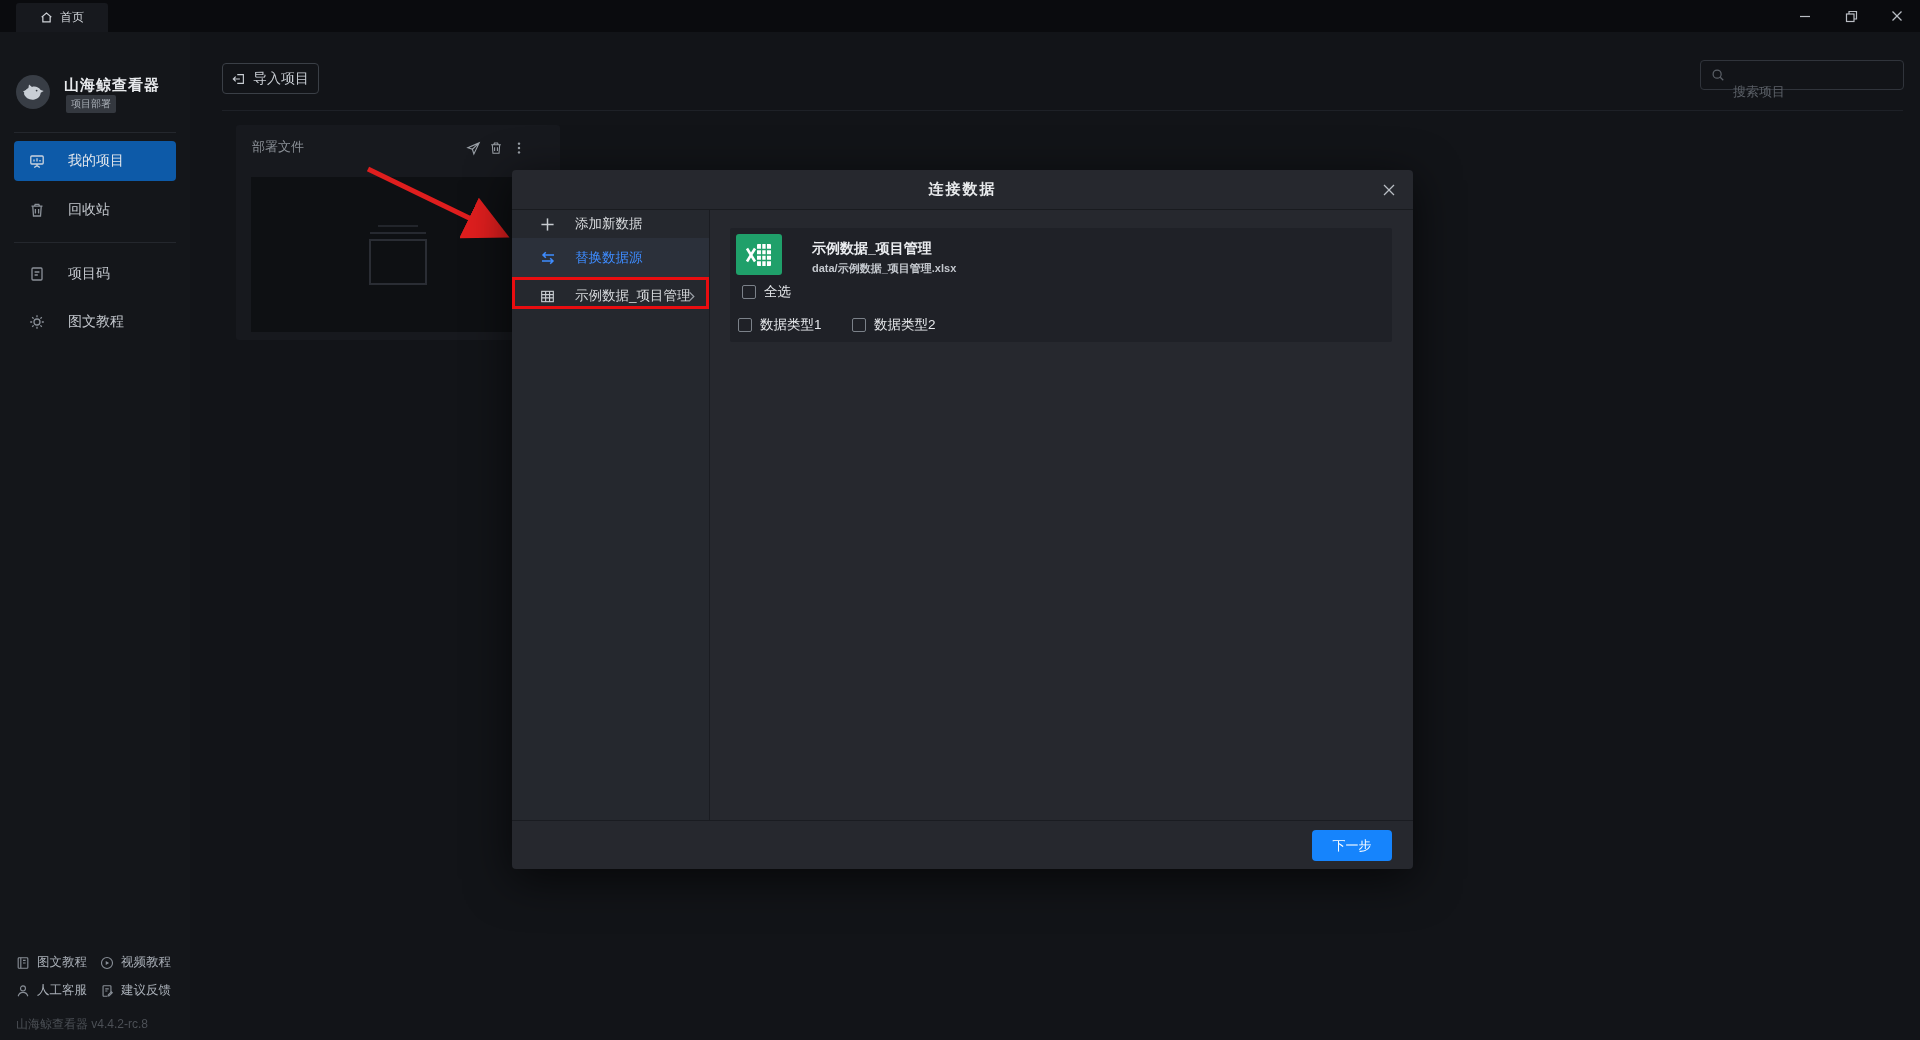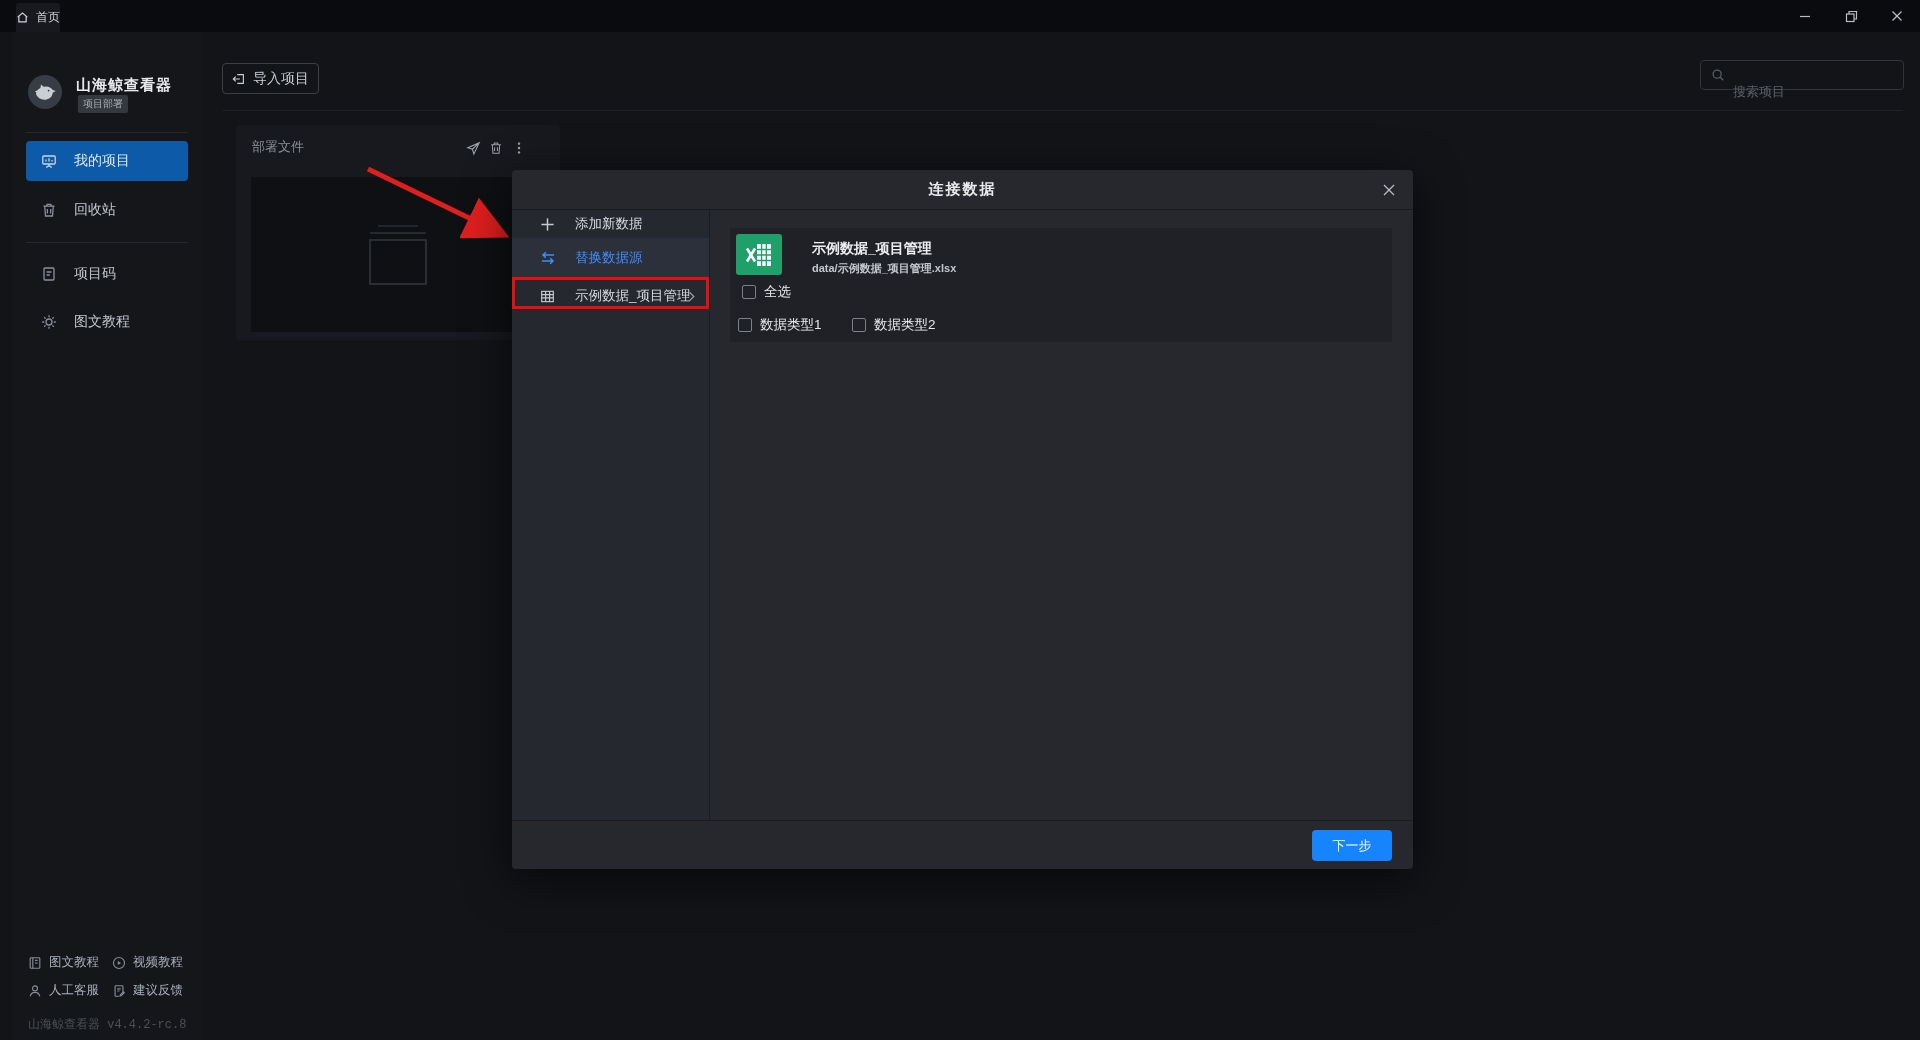--- a/index.html
+++ b/index.html
@@ -4,33 +4,33 @@
 <style>
   * { margin:0; padding:0; box-sizing:border-box; }
   html,body { background:#000; }
   body { font-family:"Liberation Sans","DejaVu Sans",sans-serif; -webkit-font-smoothing:antialiased; }
   .screen { position:relative; width:1920px; height:1040px; background:#121418; overflow:hidden; }
   .abs { position:absolute; }
   svg { display:block; }
 
   
   .titlebar { left:0; top:0; width:1920px; height:32px; background:#0A0B0E; }
-  .tab { left:16px; top:3px; height:29px; padding:0 0; background:#17191E; border-radius:3px 3px 0 0;
+  .tab { left:16px; top:3px; height:29px; padding:0 24px; background:#17191E; border-radius:3px 3px 0 0;
          display:flex; align-items:center; gap:7px; color:#CFD3D8; font-size:12px; cursor:default; }
   .winctl { right:0; top:0; height:32px; display:flex; align-items:center; }
   .winbtn { width:46px; height:32px; display:flex; align-items:center; justify-content:center; color:#B9BDC3; }
 
   
-  .sidebar { left:12px; top:32px; width:190px; height:1008px; background:#14161A;font-family:Liberation Mono, monospace; }
+  .sidebar { left:0; top:32px; width:190px; height:1008px; background:#14161A; }
   .avatar { left:16px; top:43px; width:34px; height:34px; border-radius:50%; background:#383D45;
             display:flex; align-items:center; justify-content:center; overflow:hidden; }
   .appname { left:64px; top:44px; font-size:15px; font-weight:bold; color:#E8EAED; letter-spacing:1px; }
   .appbadge { left:66px; top:63px; font-size:10px; color:#A6ACB4; background:#34383F; border-radius:2px; padding:2px 5px; }
   .sdiv { left:14px; width:162px; height:1px; background:#24272D; }
-  .navitem { left:14px; width:162px; height:40px; border-radius:4px; display:flex; align-items:center; gap:17px;
+  .navitem { left:14px; width:162px; height:40px; border-radius:4px; display:flex; align-items:center; gap:23px;
              padding-left:15px; color:#C3C7CD; font-size:14px; cursor:pointer; }
   .navitem .nicon { color:#8A9098; display:flex; }
   .navitem.active { background:#0D5AA8; color:#E3E7EC; }
   .navitem.active .nicon { color:#CBD4DE; }
   .sfoot { left:0; width:190px; display:flex; align-items:center; gap:7px; color:#A9AFB7; font-size:12.5px; cursor:pointer; }
   .sfoot .ficon { color:#878D95; display:flex; }
   .version { left:16px; top:984px; font-size:12px; color:#4C5056; }
 
   
   .btn-import { left:222px; top:63px; width:97px; height:31px; border:1px solid #3A3F46; border-radius:4px;

